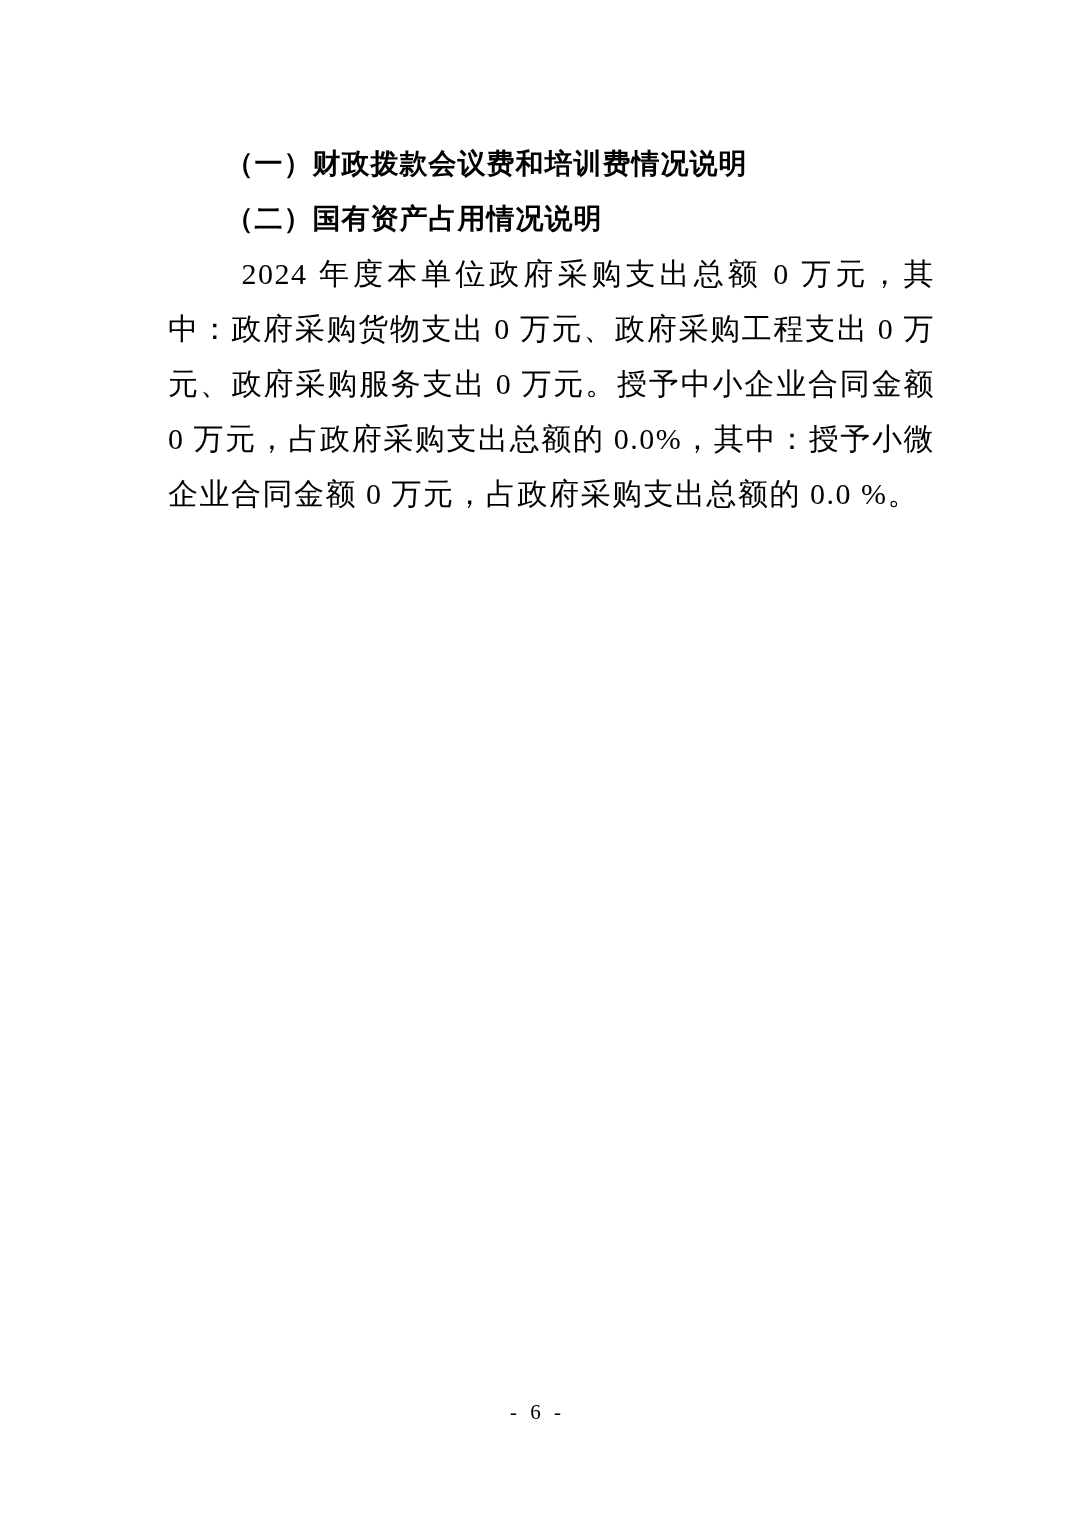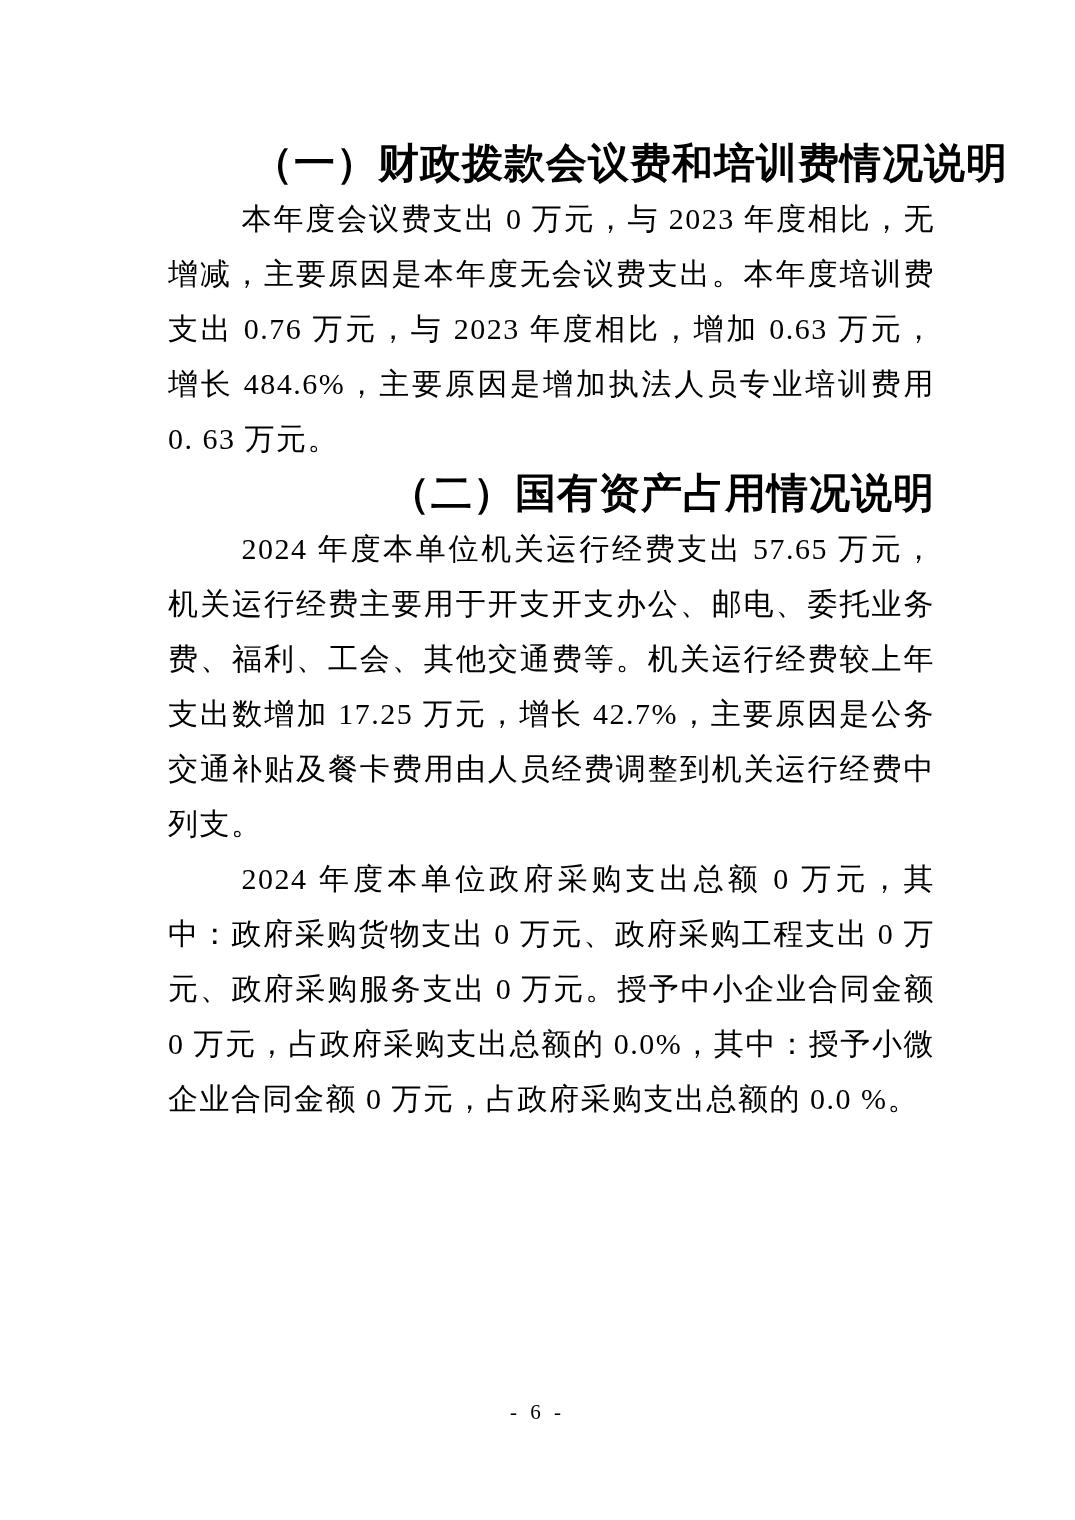--- a/index.html
+++ b/index.html
@@ -17,27 +17,26 @@
     overflow: hidden;
     box-sizing: border-box;
   }
   .content {
     position: absolute;
     top: 136px;
     left: 168px;
     width: 767px;
   }
   .section-heading {
-    font-size: 41px;
+    font-size: 28px;
     font-weight: bold;
     line-height: 55px;
     text-indent: 2.05em;
     letter-spacing: 1px;
     white-space: nowrap;
-    text-align: right;
   }
   .para {
     margin: 0;
     font-size: 30px;
     line-height: 55px;
     text-align: justify;
     text-indent: 2.45em;
     letter-spacing: 1.5px;
   }
   .page-footer {
@@ -52,26 +51,24 @@
   }
 </style>
 </head>
 <body>
 
 <div class="page">
   <div class="content">
 
     <section>
       <div class="section-heading">（一）财政拨款会议费和培训费情况说明</div>
-      <p class="para">本年度会议费支出 0 万元，与 2023 年度相比，无增减，主要原因是本年度无会议费支出。本年度培训费支出 0.76 万元，与 2023 年度相比，增加 0.63 万元，增长 484.6%，主要原因是增加执法人员专业培训费用 0. 63 万元。</p>
     </section>
 
     <section>
       <div class="section-heading">（二）国有资产占用情况说明</div>
-      <p class="para">2024 年度本单位机关运行经费支出 57.65 万元，机关运行经费主要用于开支开支办公、邮电、委托业务费、福利、工会、其他交通费等。机关运行经费较上年支出数增加 17.25 万元，增长 42.7%，主要原因是公务交通补贴及餐卡费用由人员经费调整到机关运行经费中列支。</p>
     </section>
 
     <section>
     </section>
 
     <section>
       <p class="para">2024 年度本单位政府采购支出总额 0 万元，其中：政府采购货物支出 0 万元、政府采购工程支出 0 万元、政府采购服务支出 0 万元。授予中小企业合同金额 0 万元，占政府采购支出总额的 0.0%，其中：授予小微企业合同金额 0 万元，占政府采购支出总额的 0.0 %。</p>
     </section>
 
   </div>

